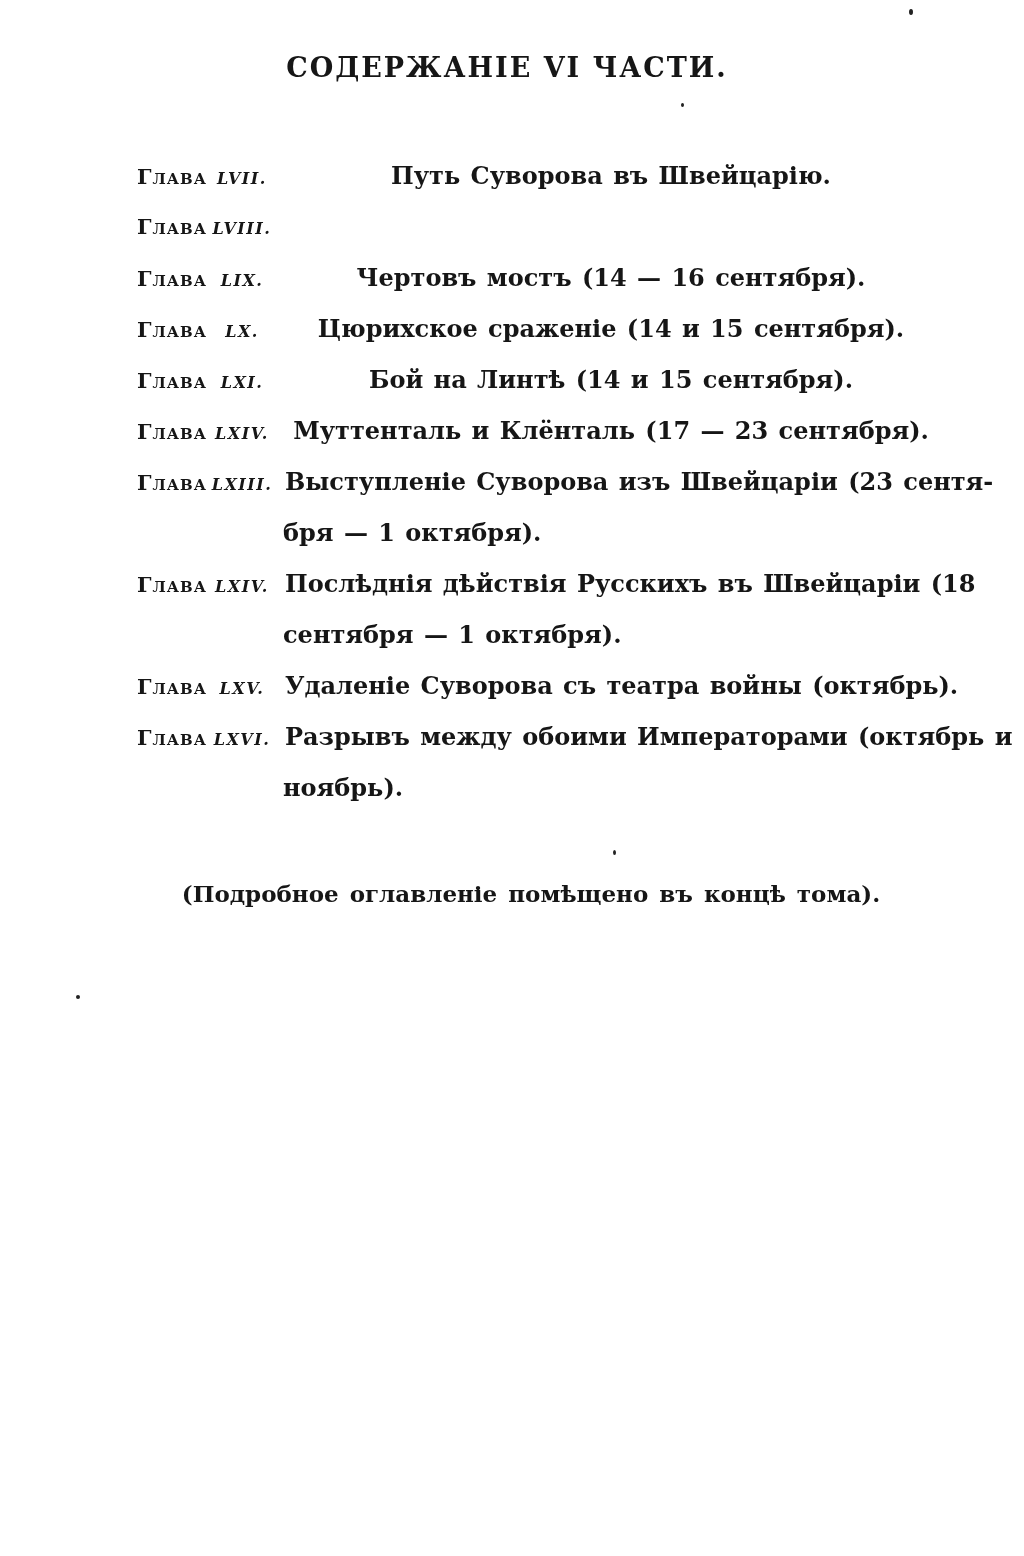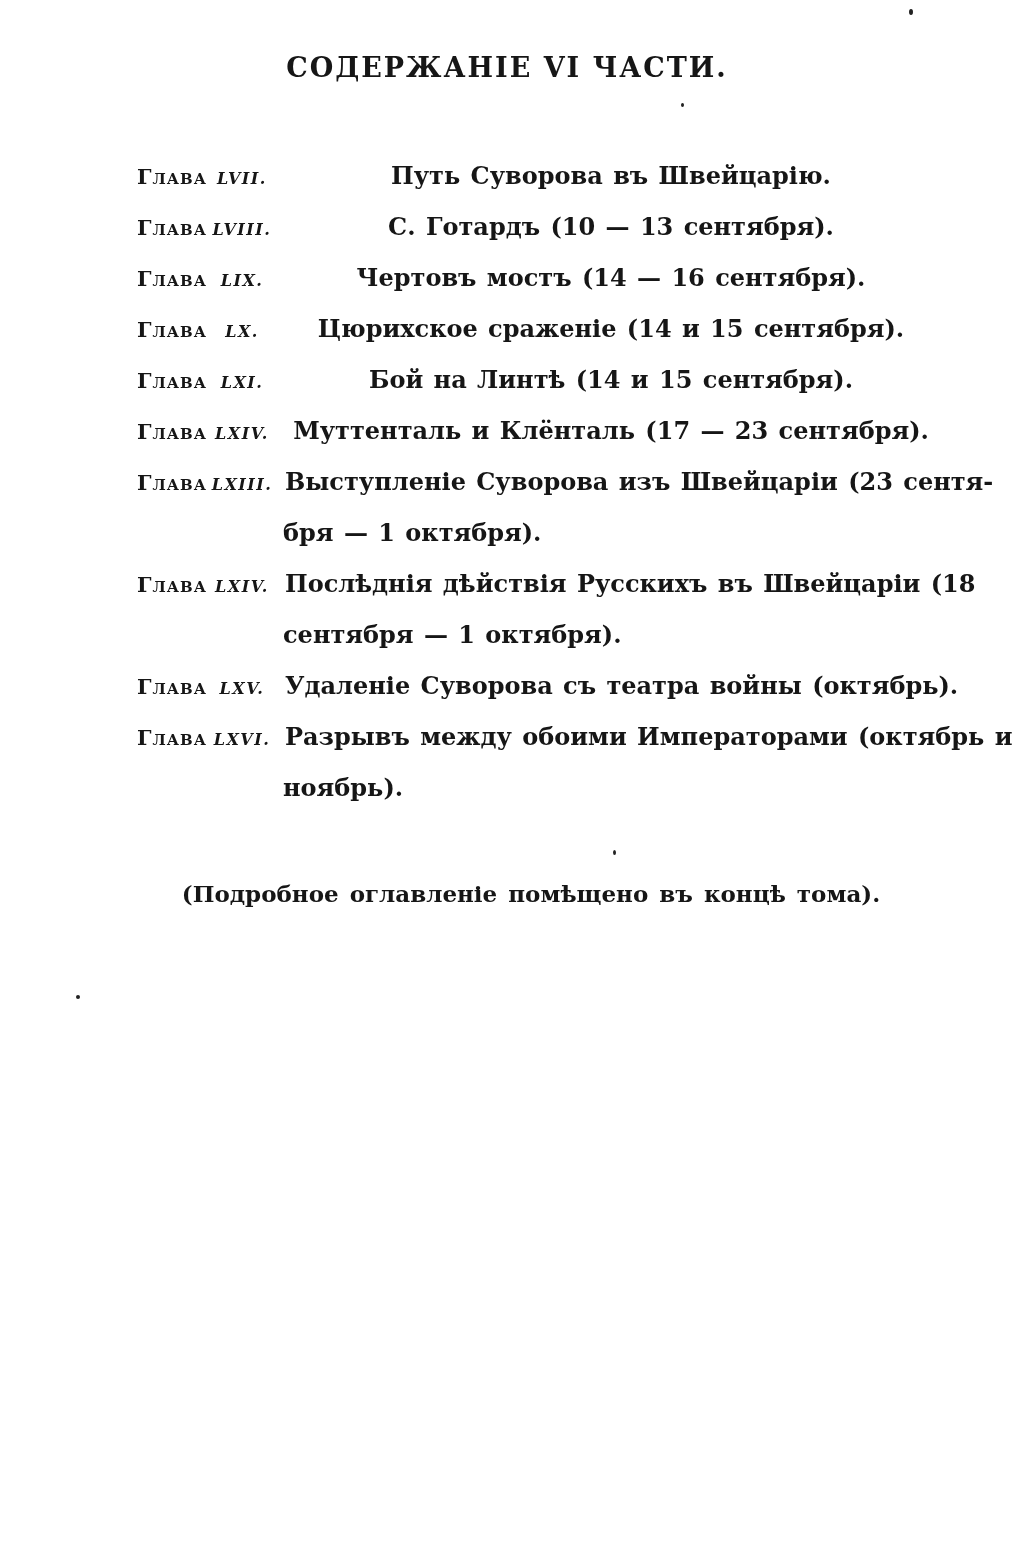--- a/index.html
+++ b/index.html
@@ -108,21 +108,20 @@
         <span class="chapter-label">Глава</span>
         <span class="chapter-numeral">LVII.</span>
         <span class="entry-title">Путь Суворова въ Швейцарію.</span>
       </div>
     </div>
 
     <div class="entry">
       <div class="toc-line line1">
         <span class="chapter-label">Глава</span>
         <span class="chapter-numeral">LVIII.</span>
-        <span class="entry-title">С. Готардъ (10 — 13 сентября).</span>
       </div>
     </div>
 
     <div class="entry">
       <div class="toc-line line1">
         <span class="chapter-label">Глава</span>
         <span class="chapter-numeral">LIX.</span>
         <span class="entry-title">Чертовъ мостъ (14 — 16 сентября).</span>
       </div>
     </div>

